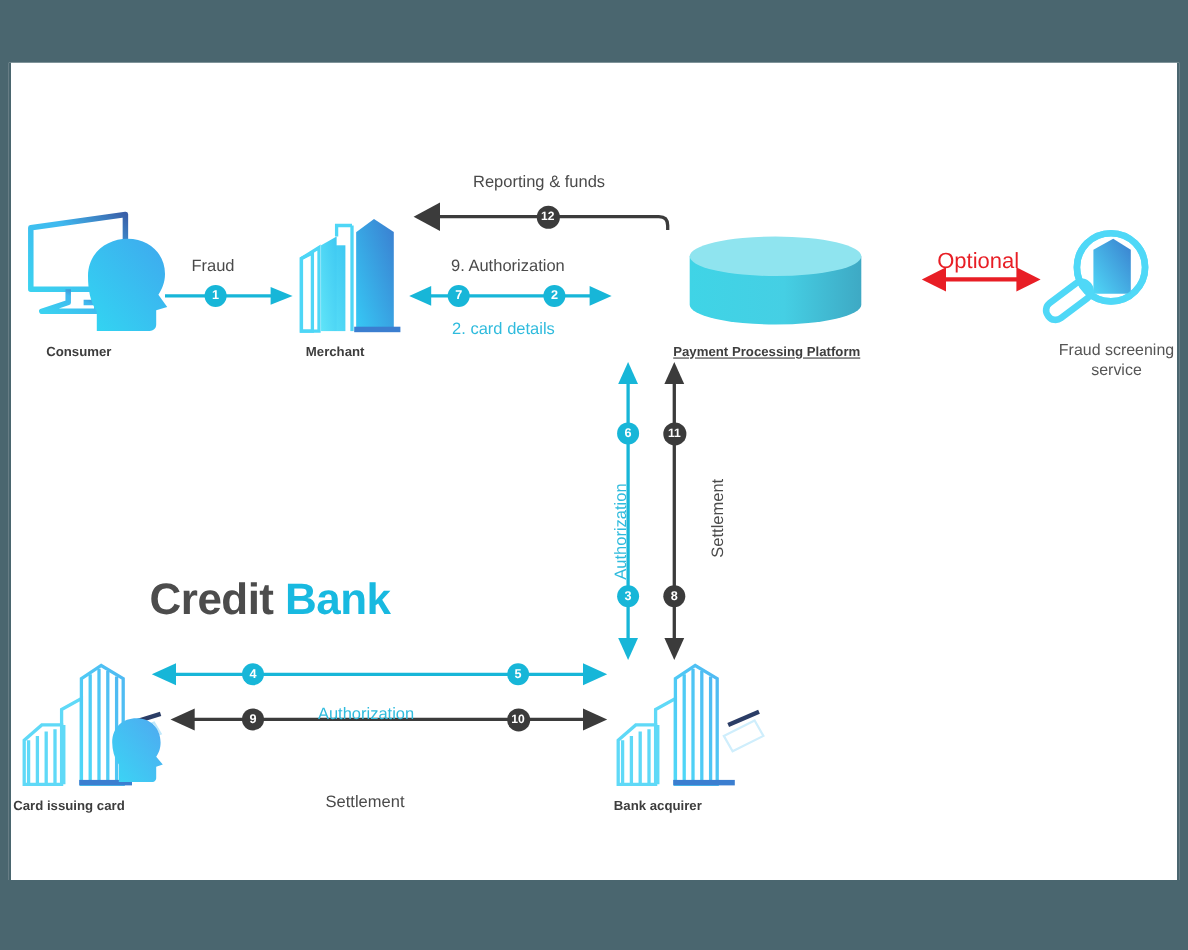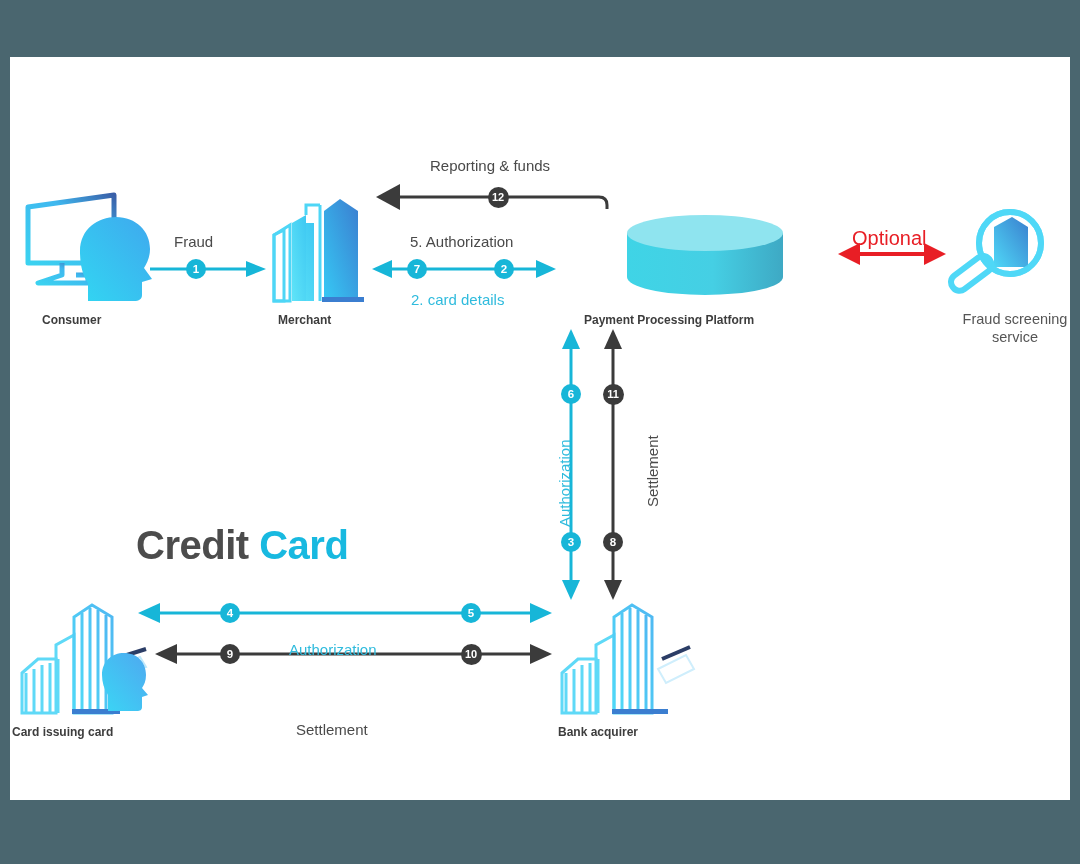--- a/index.html
+++ b/index.html
@@ -167,21 +167,21 @@
       <defs>
         <linearGradient id="gCyl" x1="0" y1="0" x2="1" y2="0">
           <stop offset="0%" stop-color="#3fd4e6"></stop>
           <stop offset="55%" stop-color="#45cfe4"></stop>
           <stop offset="100%" stop-color="#3ea9c4"></stop>
         </linearGradient>
       </defs>
       <path d="M2,18 L2,62 A 78 18 0 0 0 158,62 L158,18 Z" fill="url(#gCyl)"></path>
       <ellipse cx="80" cy="18" rx="78" ry="18" fill="#8fe4ef"></ellipse>
     </svg>
-    <span class="node-label" style="left:574px; top:256px;">Payment Processing Platform</span>
+    <span class="node-label" style="left:602px; top:256px;text-decoration:underline;">Payment Processing Platform</span>
 
     <svg class="abs" style="left:932px;top:150px;" width="112" height="100">
       <defs>
         <linearGradient id="gShield" x1="0" y1="1" x2="1" y2="0">
           <stop offset="0%" stop-color="#4fd8f7"></stop>
             <stop offset="100%" stop-color="#3a7fce"></stop>
         </linearGradient>
       </defs>
       <circle cx="68" cy="36" r="31" fill="none" stroke="#4fd8f7" stroke-width="6"></circle>
       <path d="M52,46 L52,20 L70,10 L86,20 L86,60 L52,60 Z" fill="url(#gShield)"></path>
@@ -229,21 +229,21 @@
       <path d="M64,38 L64,20 L82,8 L102,20 L102,116 L64,116 Z" fill="none" stroke="url(#gBk)" stroke-width="3"></path>
       <path d="M72,16 L72,116 M80,11 L80,116 M88,13 L88,116 M96,18 L96,116" stroke="url(#gBk)" stroke-width="3" fill="none"></path>
       <rect x="62" y="112" width="56" height="5" fill="#3b7ed0"></rect>
       <path d="M112,62 L140,50" stroke="#2b3d66" stroke-width="4"></path>
       <path d="M108,72 L136,58 L144,72 L116,86 Z" fill="none" stroke="#cfeefc" stroke-width="2"></path>
     </svg>
     <span class="node-label" style="left:548px; top:668px;">Bank acquirer</span>
 
     <div id="title" class="abs">
       <span class="dark">Credit</span>
-      <span class="cyan">Card</span>
+      <span class="cyan">Bank</span>
     </div>
 
     <svg class="abs" style="left:0;top:0;" width="1064" height="743">
 
       <line x1="140" y1="212" x2="238" y2="212" stroke="#17b6d8" stroke-width="3"></line>
       <polygon points="236,204 256,212 236,220" fill="#17b6d8"></polygon>
 
       <path d="M388,140 L589,140 Q597,140 597,148 L597,152" stroke="#3b3b3b" stroke-width="3" fill="none"></path>
       <polygon points="390,127 366,140 390,153" fill="#3b3b3b"></polygon>
 
@@ -267,21 +267,21 @@
       <polygon points="150,546 128,556 150,566" fill="#17b6d8"></polygon>
       <polygon points="520,546 542,556 520,566" fill="#17b6d8"></polygon>
 
       <line x1="165" y1="597" x2="522" y2="597" stroke="#3b3b3b" stroke-width="3"></line>
       <polygon points="167,587 145,597 167,607" fill="#3b3b3b"></polygon>
       <polygon points="520,587 542,597 520,607" fill="#3b3b3b"></polygon>
     </svg>
 
     <span class="flow-label" style="left:164px; top:176px;">Fraud</span>
     <span class="flow-label" style="left:420px; top:100px;">Reporting &amp; funds</span>
-    <span class="flow-label" style="left:400px; top:176px;">5. Authorization</span>
+    <span class="flow-label" style="left:400px; top:176px;">9. Authorization</span>
     <span class="flow-label cyan" style="left:401px; top:234px;">2. card details</span>
     <span class="flow-label red" style="left:842px; top:170px;">Optional</span>
     <span class="flow-label cyan vert" style="left:546px; top:470px;">Authorization</span>
     <span class="flow-label vert" style="left:634px; top:450px;">Settlement</span>
     <span class="flow-label cyan" style="left:279px; top:584px;">Authorization</span>
     <span class="flow-label" style="left:286px; top:664px;">Settlement</span>
 
     <div class="badge cyan b20" style="left:186px; top:212px;">1</div>
     <div class="badge cyan b20" style="left:494px; top:212px;">2</div>
     <div class="badge cyan b20" style="left:561px; top:485px;">3</div>

